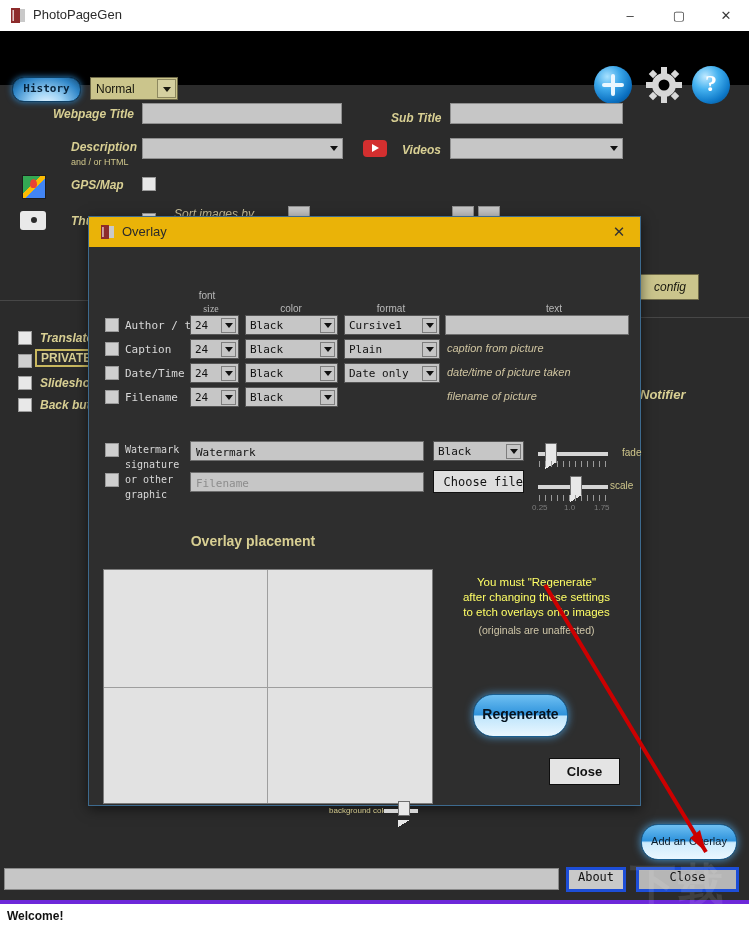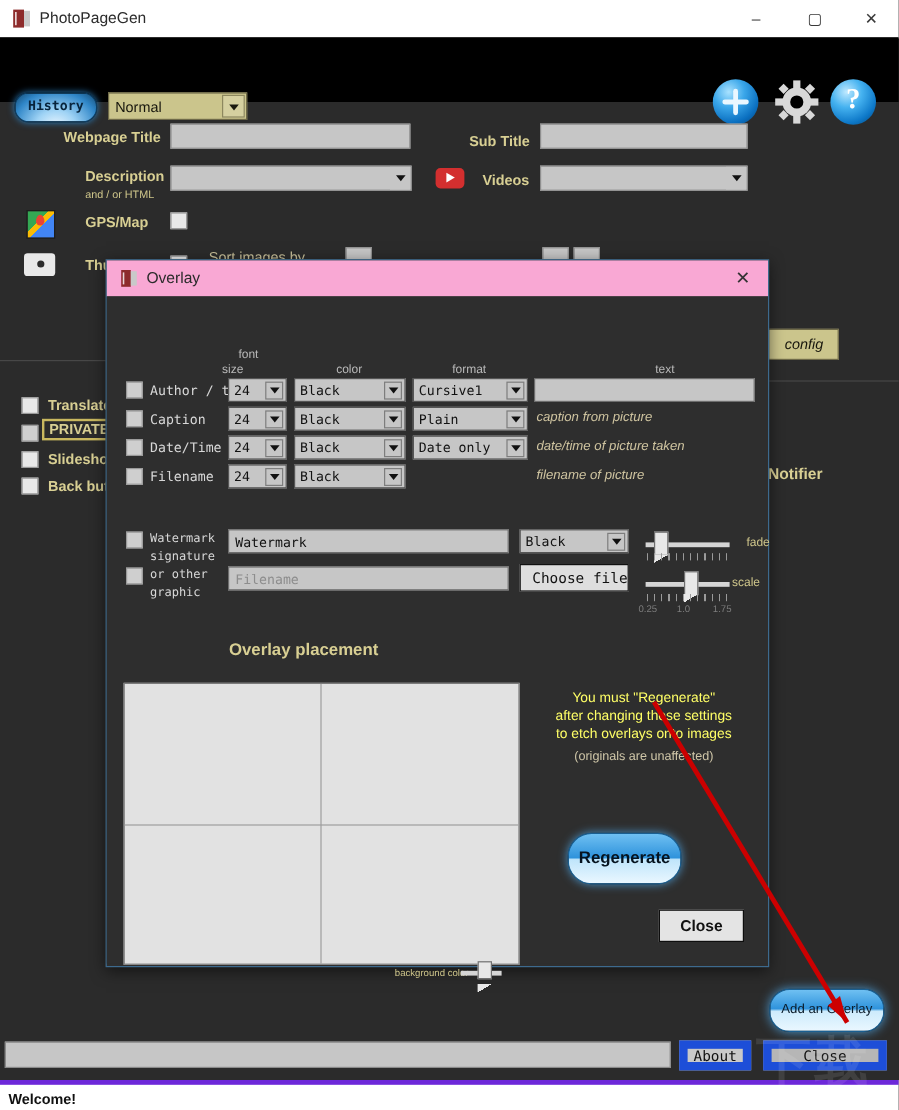--- a/index.html
+++ b/index.html
@@ -20,39 +20,39 @@
   .tb-glyph{position:absolute;left:0;top:0;width:46px;height:31px;
             display:flex;align-items:center;justify-content:center;color:#3a3a3a;font-size:13px;}
 
   
   .toolbar{position:absolute;left:0;top:31px;width:749px;height:54px;background:#000;}
   .hist-btn{position:absolute;left:12px;top:46px;width:67px;height:23px;border-radius:12px;
      background:radial-gradient(ellipse at 50% 120%, #eaf6ff 0%, #9fd3f5 35%, #2f86c8 75%, #15486e 100%);
      box-shadow:0 0 6px #2a7fc0;border:1px solid #0d3e63;}
   .hist-btn span{position:absolute;left:0;top:4px;width:67px;text-align:center;
      font-family:"DejaVu Sans Mono",monospace;font-size:11px;color:#08243c;font-weight:bold;}
-  .mode-sel{position:absolute;left:90px;top:46px;width:116px;height:23px;background:#cbc58c;
+  .mode-sel{position:absolute;left:90px;top:46px;width:88px;height:23px;background:#cbc58c;
      border:1px solid #6f6a49;box-sizing:border-box;}
   .mode-sel .lbl{position:absolute;left:5px;top:4px;font-size:12px;color:#17160d;}
   .mode-sel .arrow{position:absolute;right:1px;top:1px;width:19px;height:19px;background:#d5d0a0;
      border:1px solid #8d885f;box-sizing:border-box;}
   .mode-sel .arrow i{position:absolute;left:5px;top:7px;border-left:4px solid transparent;
      border-right:4px solid transparent;border-top:5px solid #1b1a10;}
 
   .circ{position:absolute;top:35px;width:38px;height:38px;border-radius:50%;}
   .circ-plus{left:594px;background:radial-gradient(circle at 35% 28%, #a9e2ff 0%, #3ba7ea 35%, #0a6fc0 70%, #053f70 100%);}
   .circ-help{left:692px;background:radial-gradient(circle at 35% 28%, #bfe9ff 0%, #45b2f0 35%, #0d78c8 70%, #063f6e 100%);}
   .plus-h{position:absolute;left:8px;top:17px;width:22px;height:4px;background:#eaf7ff;border-radius:2px;}
   .plus-v{position:absolute;left:17px;top:8px;width:4px;height:22px;background:#eaf7ff;border-radius:2px;}
   .qmark{position:absolute;left:0;top:4px;width:38px;text-align:center;font-size:24px;
          font-weight:bold;color:#ffffff;font-family:"Liberation Serif",serif;}
   .gear{position:absolute;left:645px;top:35px;width:38px;height:38px;}
 
   
-  .lbl-gold{color:#d8cf93;font-weight:bold;font-size:12px;position:absolute;}
+  .lbl-gold{color:#d8cf93;font-weight:bold;font-size:12px;position:absolute;font-style:italic;}
   .lbl-gold-sm{color:#cfc68b;font-size:9px;position:absolute;}
   .tbox{position:absolute;background:#c6c6c6;border:1px solid #8f8f8f;box-sizing:border-box;}
   .tbox.drop .arrow{position:absolute;right:0px;top:0px;width:17px;height:100%;background:#c6c6c6;
     display:flex;align-items:center;justify-content:center;}
   .tbox.drop .arrow i{border-left:4px solid transparent;border-right:4px solid transparent;
     border-top:5px solid #111;}
   .chk{position:absolute;width:14px;height:14px;background:#e8e8e8;border:1px solid #9a9a9a;box-sizing:border-box;}
   .chk.dim{background:#cfcfcf;}
   .divider{position:absolute;background:#474747;height:1px;}
 
@@ -72,21 +72,21 @@
      color:#d8cf93;font-weight:bold;font-size:12px;}
 
   .cfgbtn{position:absolute;left:639px;top:274px;width:60px;height:26px;background:#cbc58c;
      border:1px solid #6f6a49;box-sizing:border-box;}
   .cfgbtn span{position:absolute;left:0;top:5px;width:60px;text-align:center;font-style:italic;
      font-size:12px;color:#17160d;}
 
   
   .modal{position:absolute;left:88px;top:216px;width:551px;height:588px;
      background:#2e2e2e;border:1px solid #3d6a8e;box-shadow:0 3px 12px rgba(0,0,0,.55);}
-  .modal-bar{position:absolute;left:0;top:0;width:551px;height:30px;background:#f9a8d4;}
+  .modal-bar{position:absolute;left:0;top:0;width:551px;height:30px;background:#eab308;}
   .modal-bar .mi{position:absolute;left:11px;top:7px;width:15px;height:16px;}
   .modal-bar .mt{position:absolute;left:33px;top:7px;font-size:13px;color:#2b2b2b;}
   .modal-bar .mx{position:absolute;right:0;top:0;width:42px;height:30px;display:flex;
      align-items:center;justify-content:center;font-size:15px;color:#333;}
   .modal-body{position:absolute;left:0;top:30px;width:551px;height:556px;background:#2e2e2e;}
 
   .mod-title{position:absolute;left:0;top:10px;width:551px;text-align:center;color:#ffff00;
      font-weight:bold;font-size:17px;text-decoration:underline;}
 
   .hdr{position:absolute;color:#b9b9b9;font-size:10px;text-align:center;}
@@ -135,22 +135,22 @@
 
   .bgc-lbl{position:absolute;color:#cfc68b;font-size:8px;}
 
   
   .addoverlay{position:absolute;left:641px;top:824px;width:94px;height:34px;border-radius:17px;
      background:linear-gradient(to bottom,#6fc0f2 0%,#2f93dc 46%,#cdebfc 52%,#eaf7ff 100%);
      border:1px solid #1a5f91;box-shadow:0 0 9px rgba(80,170,235,.85);}
   .addoverlay span{position:absolute;left:0;top:10px;width:94px;text-align:center;font-size:11px;color:#0b1c2a;}
 
   .progress{position:absolute;left:4px;top:868px;width:555px;height:22px;background:#c6c6c6;border:1px solid #8a8a8a;box-sizing:border-box;}
-  .botbtn{position:absolute;top:867px;height:25px;background:#c9c9c9;border:7px solid #1d4ed8;box-sizing:border-box;
-     display:flex;align-items:center;justify-content:center;font-family:"DejaVu Sans Mono",monospace;font-size:12px;color:#111;}
+  .botbtn{position:absolute;top:867px;height:25px;background:#c9c9c9;border:3px solid #1d4ed8;box-sizing:border-box;
+     display:flex;align-items:flex-start;justify-content:center;font-family:"DejaVu Sans Mono",monospace;font-size:12px;color:#111;}
   .statusbar{position:absolute;left:0;top:900px;width:749px;height:25px;background:#fff;border-top:4px solid #6d28d9;}
   .statusbar span{position:absolute;left:7px;top:5px;font-size:12px;font-weight:bold;color:#111;}
 
   .wm-txt{position:absolute;color:rgba(255,255,255,0.10);font-weight:bold;pointer-events:none;}
 
   .redline{position:absolute;left:0;top:0;width:749px;height:925px;pointer-events:none;}
 </style>
 </head>
 <body>
 
@@ -284,21 +284,21 @@
           <rect x="2.3" y="3" width="1.3" height="10" fill="#e9d7d7"></rect>
         </svg>
       </div>
       <div class="mt">Overlay</div>
       <div class="mx">✕</div>
     </div>
 
     <div class="modal-body">
 
       <div class="hdr" style="left:93px;top:43px;width:50px;text-align:center;">font</div>
-      <div class="hdr" style="left:80px;top:56px;width:50px;">size</div>
+      <div class="hdr" style="left:97px;top:56px;width:50px;font-family:Liberation Serif, serif;">size</div>
       <div class="hdr" style="left:152px;top:56px;width:100px;">color</div>
       <div class="hdr" style="left:252px;top:56px;width:100px;">format</div>
       <div class="hdr" style="left:390px;top:56px;width:150px;">text</div>
 
       <div class="chk dim" style="left:16px;top:71px;"></div>
       <div class="row-lbl" style="left:36px;top:72px;">Author / text</div>
       <div class="sel" style="left:101px;top:68px;width:49px;height:20px;">
         <div class="txt">24</div>
         <div class="ar">
             <i></i>

